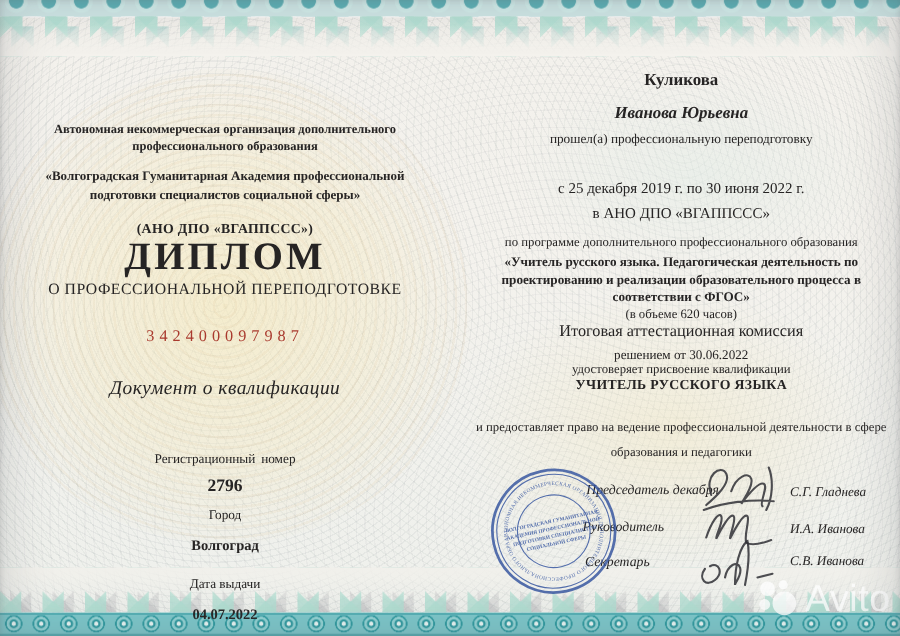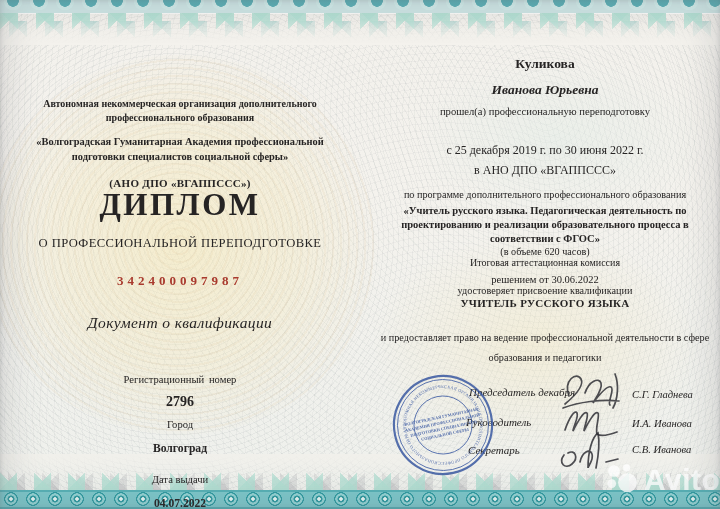--- a/index.html
+++ b/index.html
@@ -54,62 +54,62 @@
     background-size:22px 19px;background-repeat:repeat;
     box-shadow:inset 0 2px 0 rgba(47,154,160,.5), inset 0 -2px 0 rgba(47,154,160,.5);}
   .vignette{inset:0;box-shadow:inset 0 0 42px rgba(100,105,112,.28), inset 0 0 5px rgba(90,95,100,.25);}
 
   
   .col-left{position:absolute;left:8px;top:97px;width:344px;text-align:center;}
   .org{font-size:10px;font-weight:bold;line-height:1.42;padding:0 10px;}
   .academy{margin-top:10px;font-size:10.4px;font-weight:bold;line-height:1.4;padding:0 26px;}
   .abbr{margin-top:12px;font-size:11px;font-weight:bold;letter-spacing:.3px;}
   .diploma-title{margin-top:0;font-size:31px;font-weight:bold;letter-spacing:2.5px;line-height:1.0;}
-  .doc-subtitle{margin-top:16px;font-size:12.6px;letter-spacing:.4px;}
-  .number{margin-top:22px;color:#a93a2e;font-weight:bold;font-size:13px;letter-spacing:4px;}
+  .doc-subtitle{margin-top:4px;font-size:12.6px;letter-spacing:.4px;}
+  .number{margin-top:22px;color:#a93a2e;font-weight:normal;font-size:13px;letter-spacing:4px;}
   .doc-kind{margin-top:25px;font-style:italic;font-size:15.5px;letter-spacing:.4px;}
   .reg-label{margin-top:42px;font-size:10.6px;word-spacing:2px;}
   .reg-value{margin-top:9px;font-weight:bold;font-size:14px;}
   .city-label{margin-top:9px;font-size:10.6px;}
   .city-value{margin-top:12px;font-weight:bold;font-size:11.6px;}
   .date-label{margin-top:19px;font-size:10.6px;}
   .date-value{margin-top:12px;font-weight:bold;font-size:11.6px;}
 
   
   .col-right{position:absolute;left:372px;top:48px;width:346px;text-align:center;}
   .intro{font-size:10.6px;}
   .surname{margin-top:8px;font-size:13.5px;font-weight:bold;}
   .fullname{margin-top:10px;font-size:13.5px;font-weight:bold;font-style:italic;}
   .completed{margin-top:8px;font-size:10.6px;}
   .period{margin-top:26px;font-size:12px;}
   .institution{margin-top:5px;font-size:12px;}
   .program-intro{margin-top:11px;font-size:10.2px;}
   .program-name{margin-top:4px;font-size:10.5px;font-weight:bold;line-height:1.32;padding:0 8px;}
   .volume{font-size:10.2px;}
-  .commission{font-size:10px;}
+  .commission{font-size:13px;}
   .decision{margin-top:6px;font-size:10.5px;}
   .qual-intro{font-size:10.2px;}
   .qualification{margin-top:1px;font-size:11px;font-weight:bold;letter-spacing:.3px;}
   .rights1{margin-top:23px;font-size:10.2px;}
   .rights2{margin-top:9px;font-size:10.2px;}
 
   
   .sig-role{position:absolute;font-style:italic;font-size:11px;white-space:nowrap;}
   .sig-name{position:absolute;font-style:italic;font-size:10.6px;white-space:nowrap;}
   .sig-svg{position:absolute;}
   .sig-svg path{fill:none;stroke:#303036;stroke-width:1.7;stroke-linecap:round;opacity:.85;}
 
   
   .stamp{position:absolute;left:391px;top:373px;width:104px;height:104px;
     transform:rotate(-12deg);opacity:.82;}
 
   
   .avito{position:absolute;left:605px;top:462px;display:flex;align-items:center;gap:3px;opacity:.8;}
   .avito-text{color:#ffffff;font-family:"Liberation Sans","DejaVu Sans",sans-serif;
-    font-weight:bold;font-size:30px;letter-spacing:.5px;}
+    font-weight:normal;font-size:30px;letter-spacing:.5px;}
 </style>
 </head>
 <body>
 
 <div class="page">
 
   <div class="layer bg-lines"></div>
   <div class="layer rosette"></div>
   <div class="layer glow"></div>
   <div class="layer glow2"></div>

